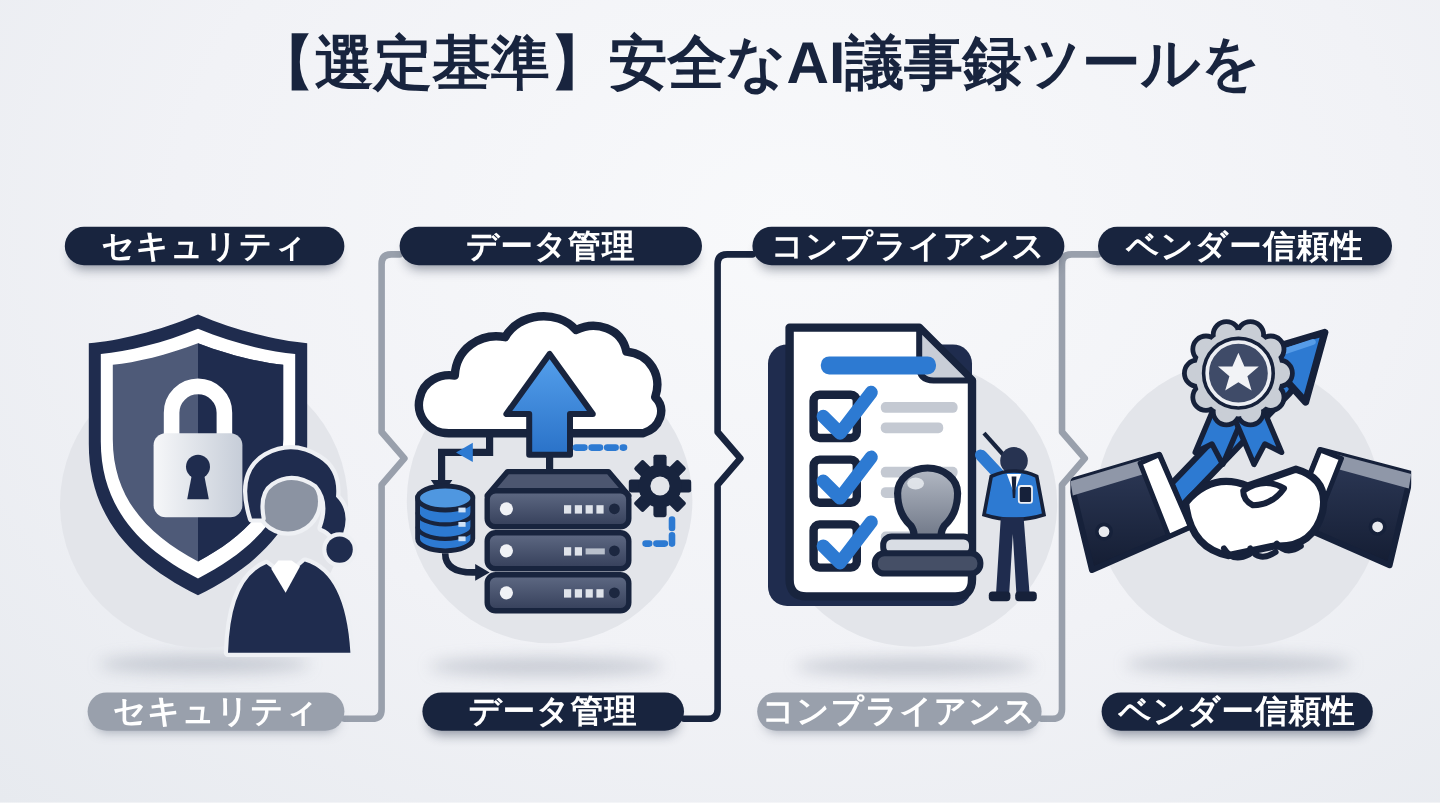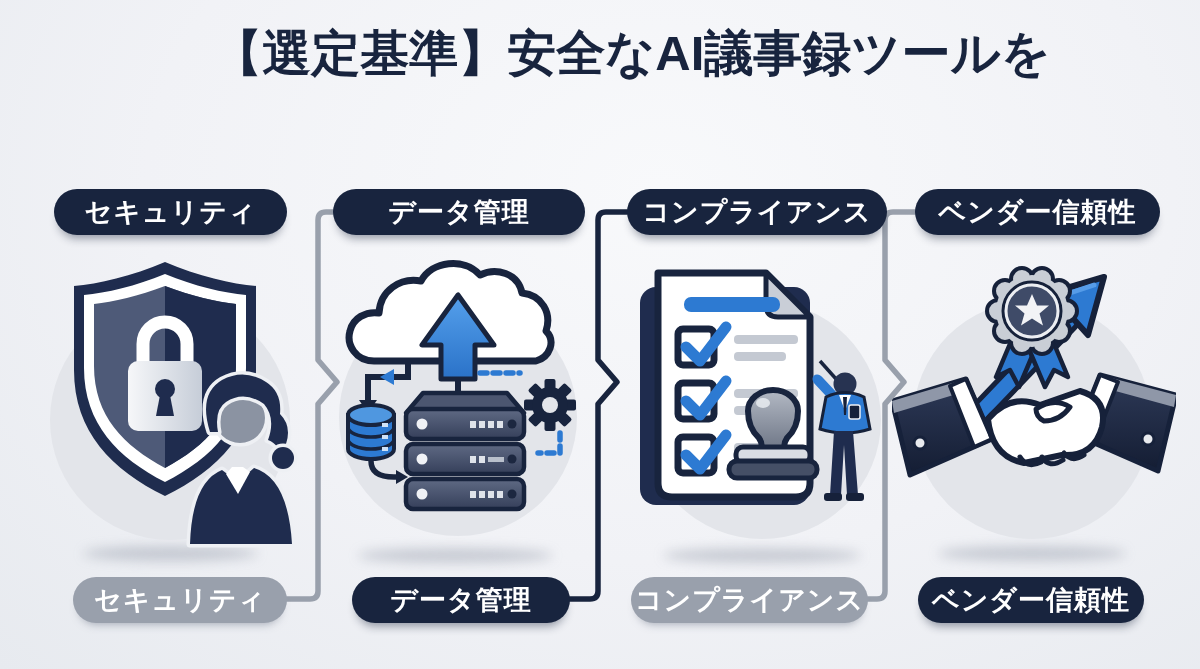--- a/index.html
+++ b/index.html
@@ -27,21 +27,21 @@
     text-align:center;
     color:var(--navy);
     font-weight:700;
     font-size:49px;
     line-height:1.2;
     letter-spacing:0px;
     padding-left:32px;
   }
   .pill{
     position:absolute;
-    height:46px;
+    height:32px;
     border-radius:23px;
     display:flex;align-items:center;justify-content:center;
     color:#fff;
     font-weight:700;
     font-size:27px;
     letter-spacing:1px;
     white-space:nowrap;
     z-index:4;
   }
   .pill.navy{background:var(--navy);box-shadow:0 8px 10px -5px rgba(20,30,55,.45);}

